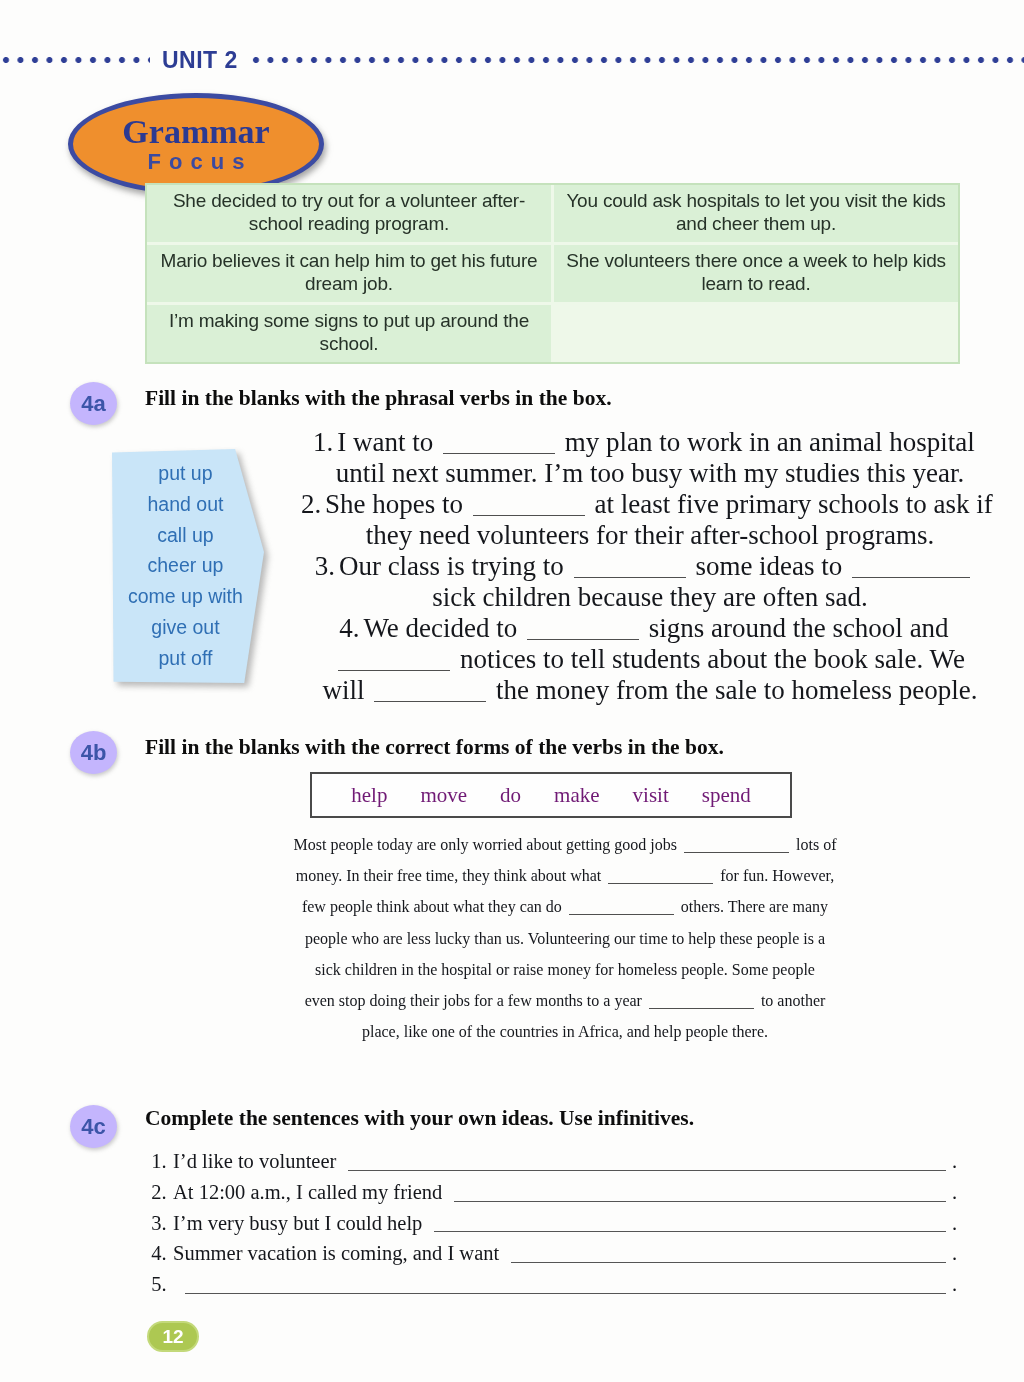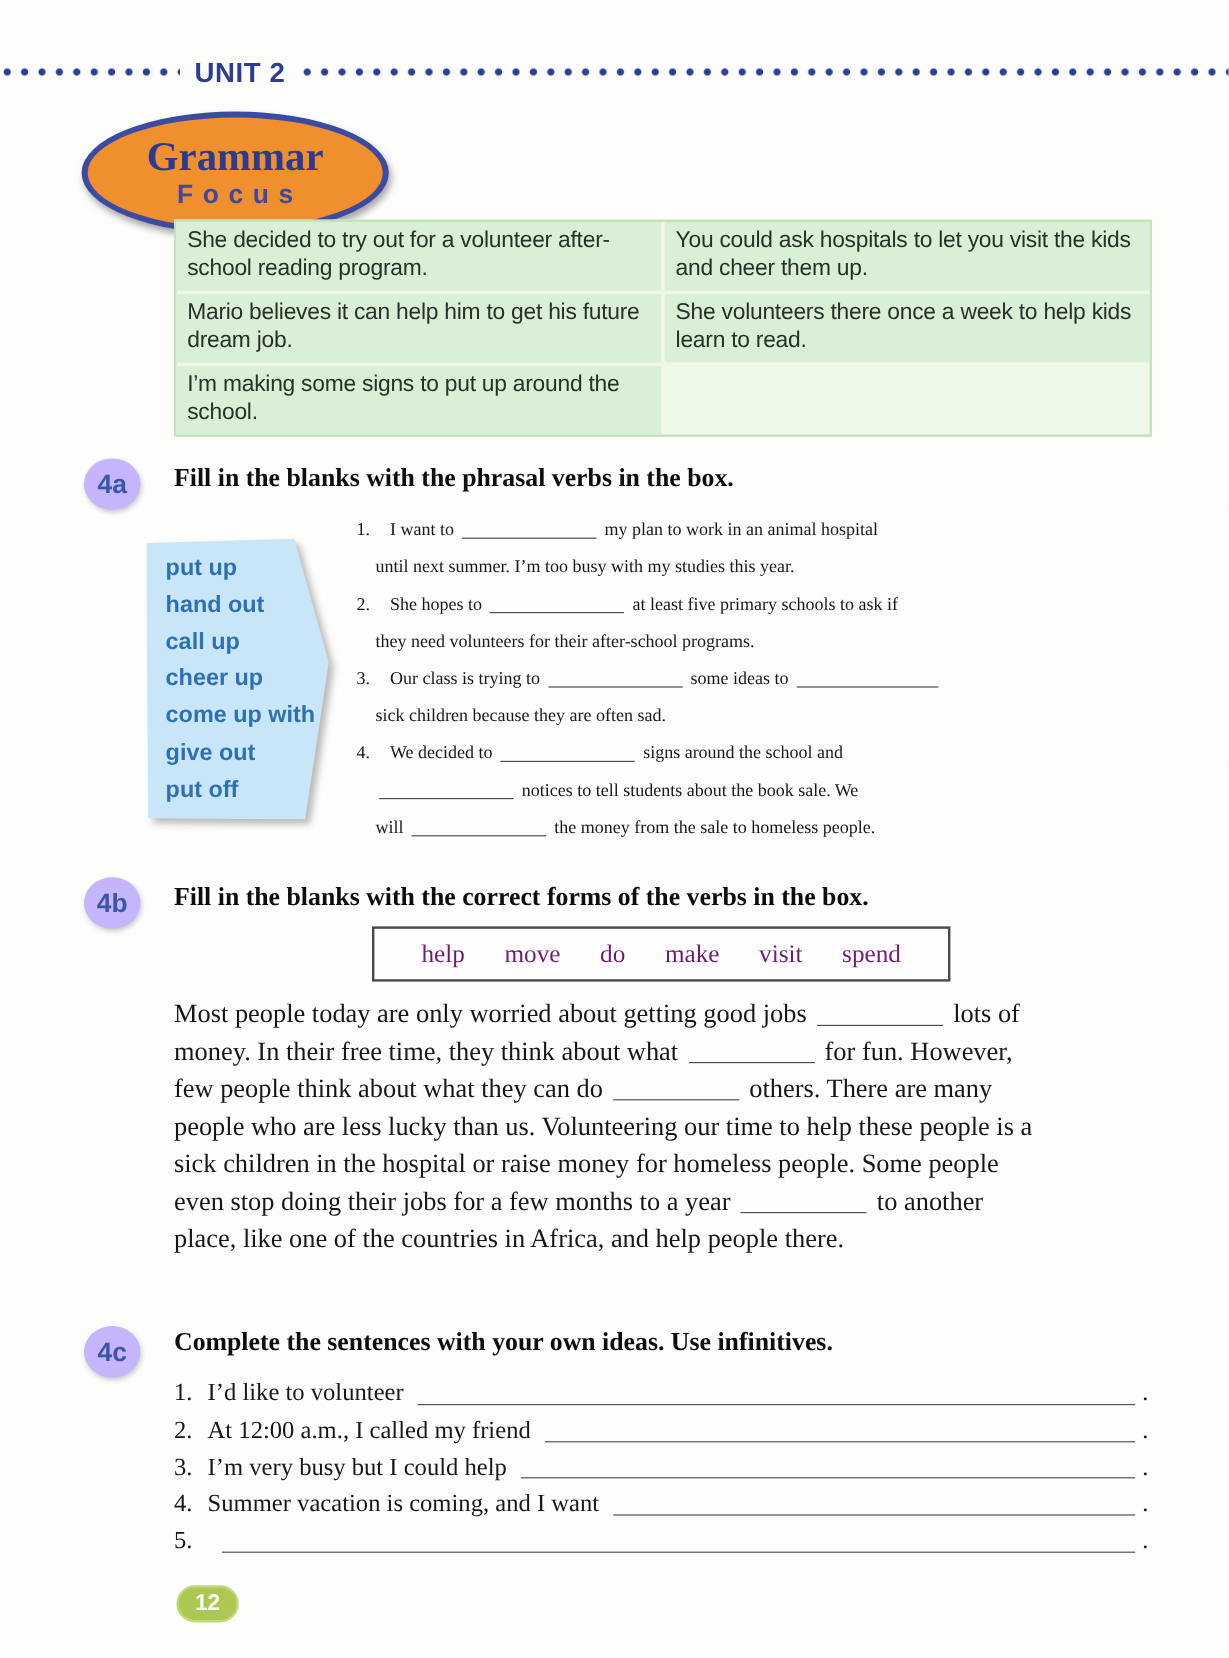--- a/index.html
+++ b/index.html
@@ -1,19 +1,19 @@
 <!DOCTYPE html>
 <html><head>
 <meta charset="utf-8">
 <style>
   html,body{margin:0;padding:0;background:#e8e8e8;}
   .page{
     position:relative; width:1024px; height:1382px; margin:0 auto;
     background:#fdfdfc; overflow:hidden;
-    font-family:"Liberation Serif", serif; color:#15171c;
+    font-family:"Liberation Serif", serif; color:#15171c;text-align:center;
   }
   
   .unit-header{position:absolute; left:0; top:49px; right:0; height:22px;
     display:flex; align-items:center; gap:12px;}
   .dots{height:12px;
     background-image:radial-gradient(circle at 6px 6px, #2e3e96 2.6px, rgba(46,62,150,0) 3.4px);
     background-size:14.5px 12px; background-repeat:repeat-x; background-position:left center;}
   .dots-left{width:150px;}
   .dots-right{flex:1;}
   .unit-label{font-family:"Liberation Sans", sans-serif; font-weight:bold;
@@ -36,45 +36,45 @@
     color:#263228; letter-spacing:-.2px; overflow:hidden;}
   
   .badge{position:absolute; width:47px; height:43px; background:#c4b5fd;
     border-radius:50%; display:flex; align-items:center; justify-content:center;
     font-family:"Liberation Sans", sans-serif; font-weight:bold; font-size:22px;
     color:#3c55a8; filter:drop-shadow(1px 2px 2px rgba(120,120,120,.4));}
   .ex-heading{position:absolute; left:145px; margin:0;
     font-family:"Liberation Serif", serif; font-weight:bold; font-size:21.5px; color:#0d0d0d;
     white-space:nowrap;}
   
-  .blue-box{position:absolute; left:122px; top:449px; width:152px; height:234px;
-    filter:drop-shadow(4px 4px 3px rgba(100,100,100,.45));font-weight:bold;}
+  .blue-box{position:absolute; left:112px; top:449px; width:152px; height:234px;
+    filter:drop-shadow(4px 4px 3px rgba(100,100,100,.45));}
   .blue-box-shape{width:100%; height:100%; background:#c9e5f8;
     clip-path:polygon(0% 1.5%, 81% 0%, 100% 44%, 87% 100%, 1% 99.5%);}
   .blue-box ul{position:absolute; left:16px; top:9px; margin:0; padding:0; list-style:none;
     font-family:"Liberation Sans", sans-serif; font-size:19.5px; color:#2f6fb4;
     line-height:30.8px; white-space:nowrap;}
   
   .items-4a{position:absolute; left:297px; top:427px; width:690px;
     margin:0; padding:0; list-style:none;
-    font-size:15px; line-height:31px;}
+    font-size:27px; line-height:31px;}
   .line{white-space:nowrap;}
   .line.cont{margin-left:16px;}
   .num{display:inline-block; width:28px;}
   .blank{display:inline-block; border-bottom:1.5px solid #4f4f4f; height:15px;
     vertical-align:-3px; margin:0 3px;}
   
   .verb-box{position:absolute; left:310px; top:772px; width:482px; height:46px;
     background:#fefefe; border:2px solid #4a4a4a; box-sizing:border-box;
     display:flex; align-items:center; justify-content:center; gap:33px;}
   .verb-box ul{display:flex; gap:33px; margin:0; padding:0; list-style:none;
     font-family:"Liberation Serif", serif; font-size:21px; color:#701a75;}
   
   .para-4b{position:absolute; left:145px; top:829px; width:840px;
-    font-size:22px; line-height:31.2px;}
+    font-size:16px; line-height:31.2px;}
   
   .items-4c{position:absolute; left:145px; top:1146px; width:812px;
     margin:0; padding:0; list-style:none; font-size:20.5px; line-height:30.8px;}
   .c-item{display:flex; align-items:baseline;}
   .cnum{display:inline-block; width:28px; flex:none;}
   .ctext{white-space:nowrap; flex:none;}
   .cfill{flex:1; border-bottom:1.5px solid #555; height:12px;
     align-self:flex-end; margin:0 6px 6px 12px;}
   .csuffix{flex:none;}
   

